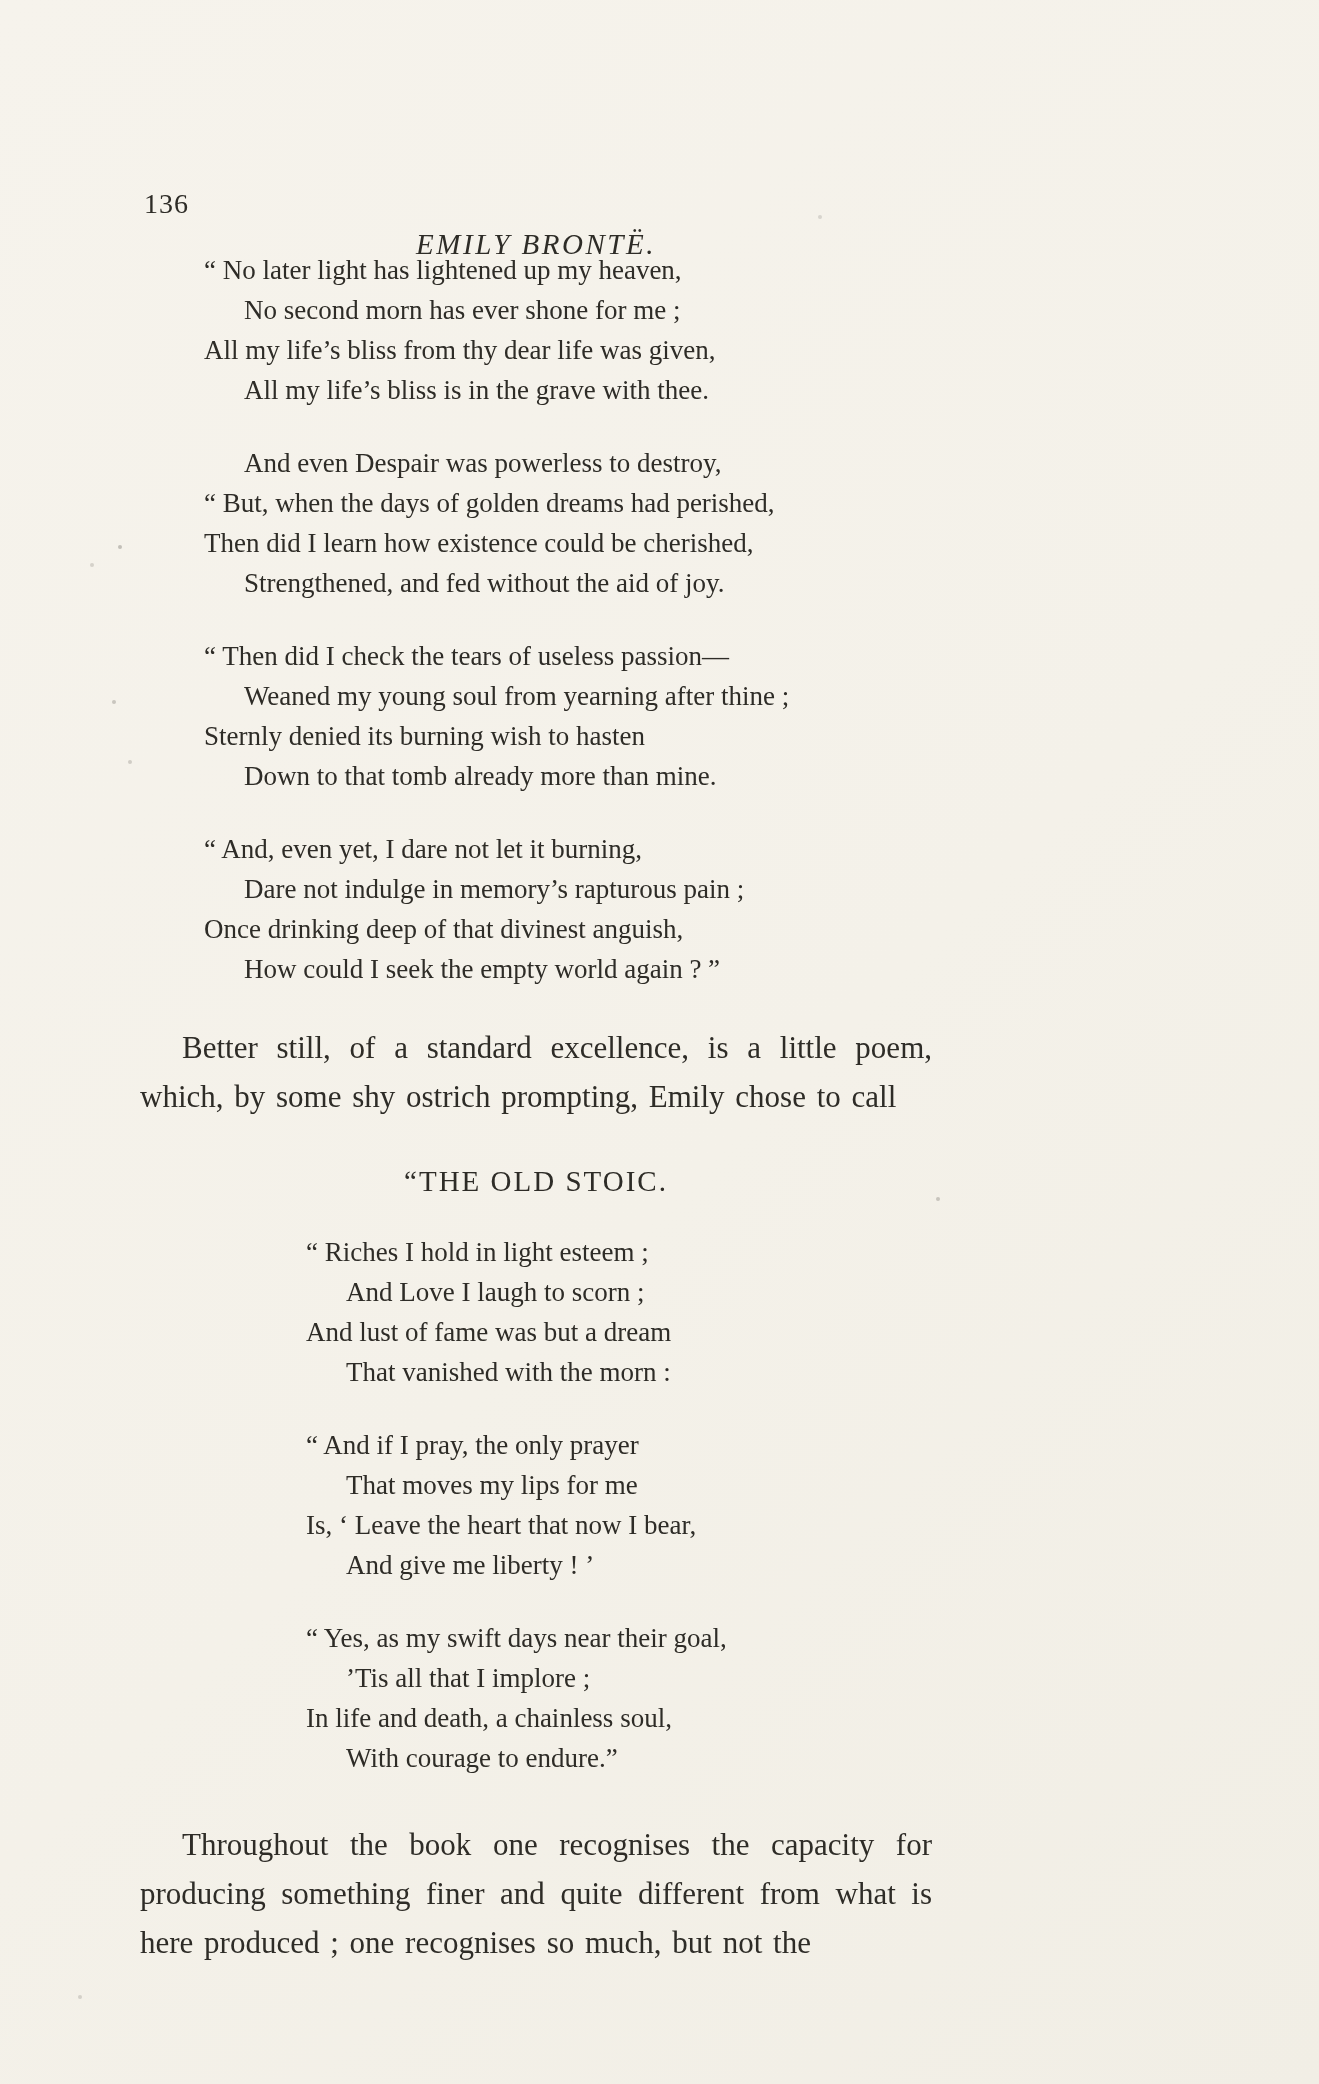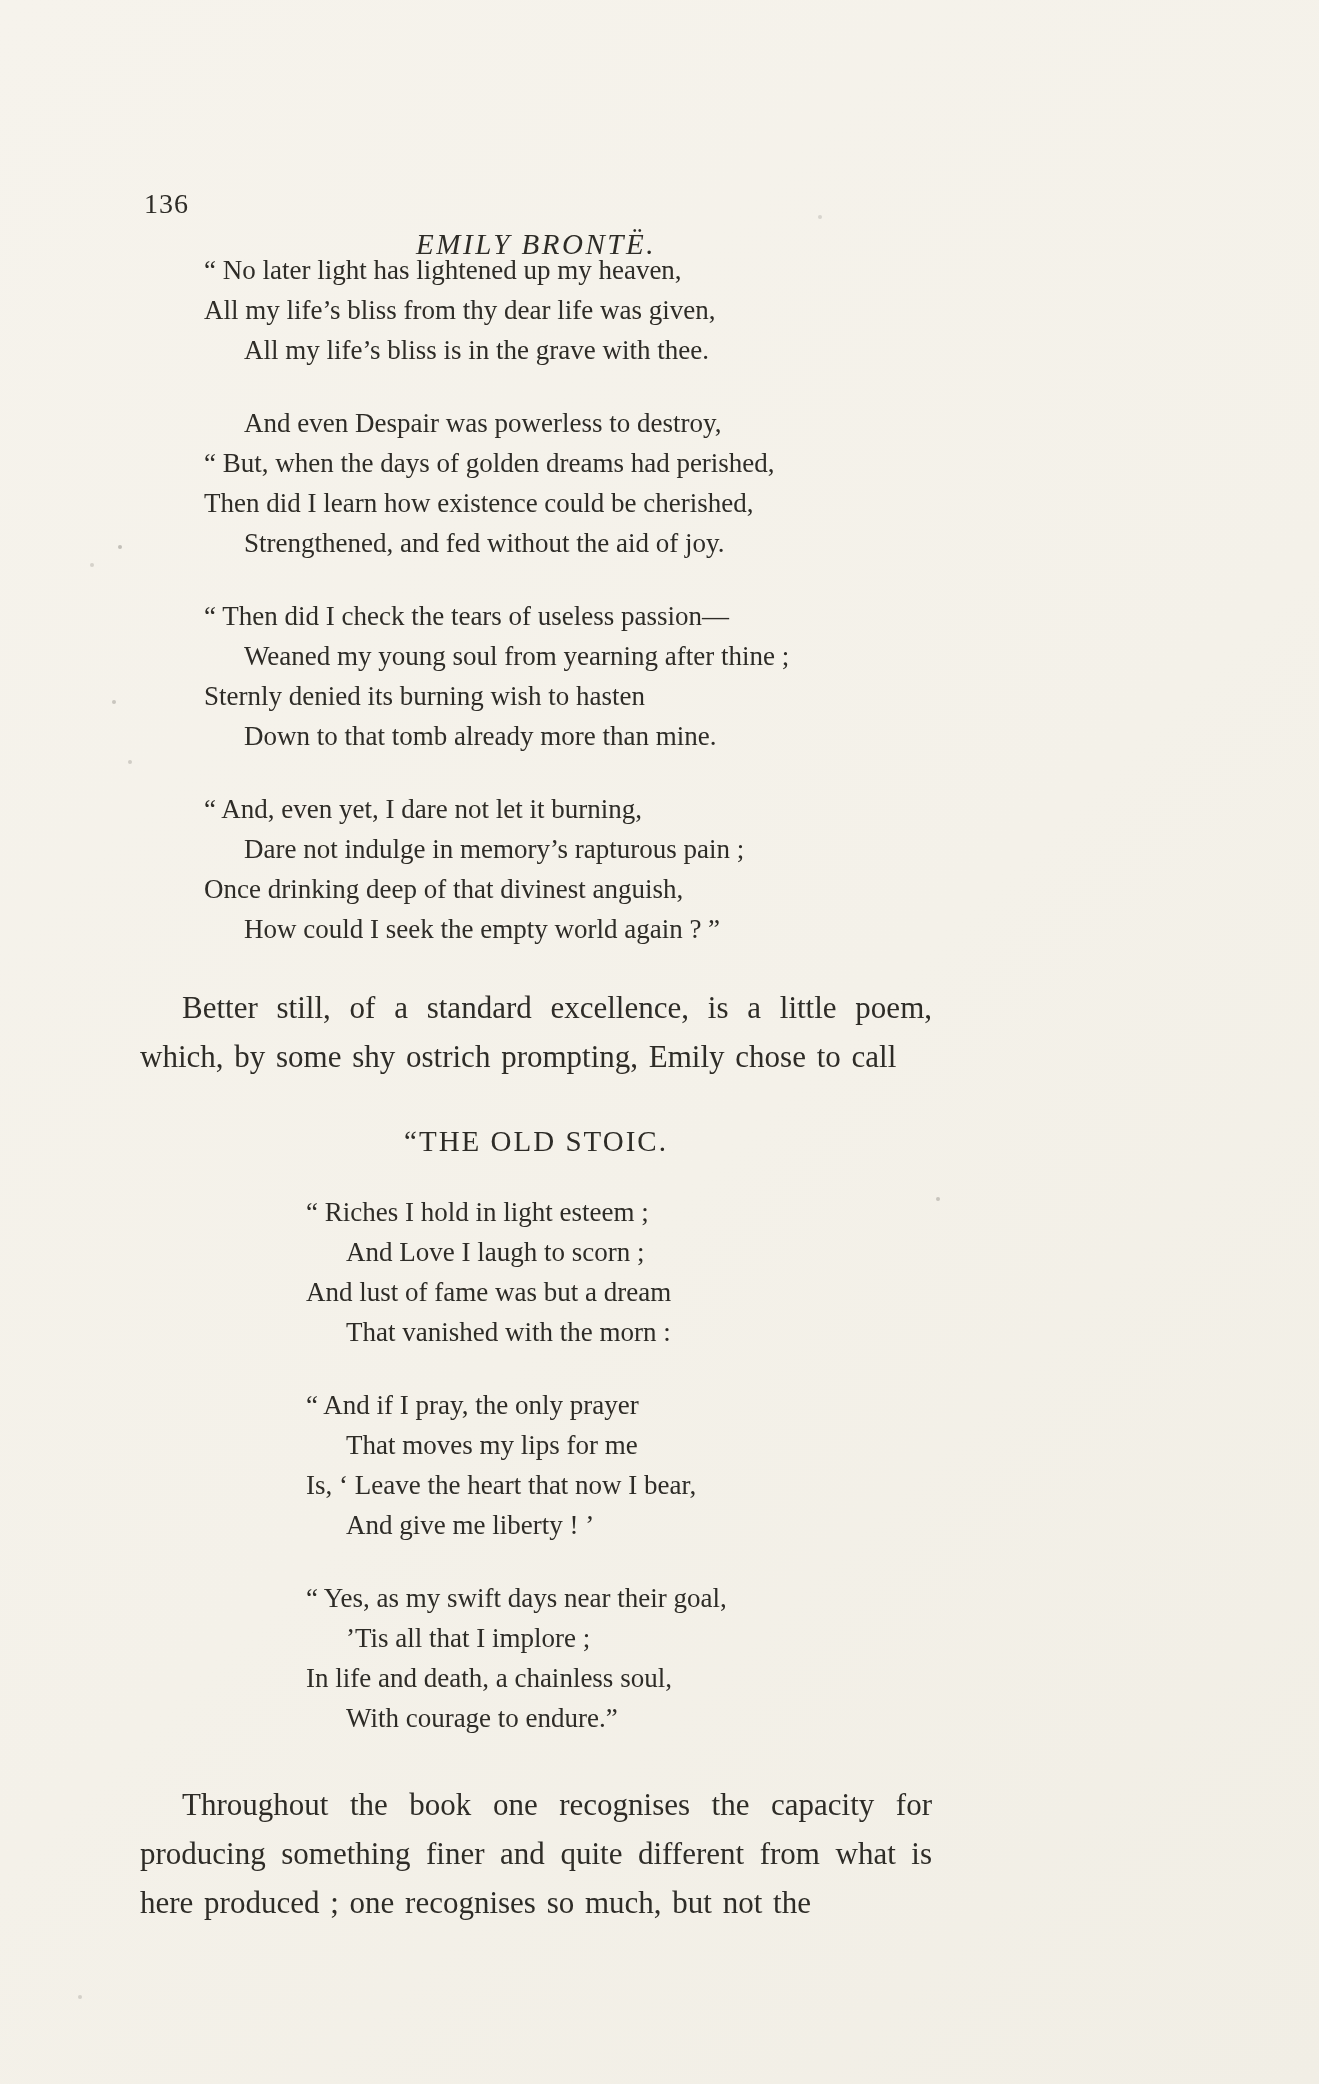--- a/index.html
+++ b/index.html
@@ -108,20 +108,21 @@
   <div class="content">
 
     <div class="page-head">
       <span class="page-number">136</span>
       <span class="running-header">EMILY BRONTË.</span>
     </div>
 
     <section class="poem poem-remembrance">
         <div class="stanza">
           <p class="line odd">“ No later light has lightened up my heaven,</p>
+          <p class="line even">No second morn has ever shone for me ;</p>
           <p class="line odd">All my life’s bliss from thy dear life was given,</p>
           <p class="line even">All my life’s bliss is in the grave with thee.</p>
         </div>
         <div class="stanza">
           <p class="line even">And even Despair was powerless to destroy,</p>
           <p class="line odd">“ But, when the days of golden dreams had perished,</p>
           <p class="line odd">Then did I learn how existence could be cherished,</p>
           <p class="line even">Strengthened, and fed without the aid of joy.</p>
         </div>
         <div class="stanza">

